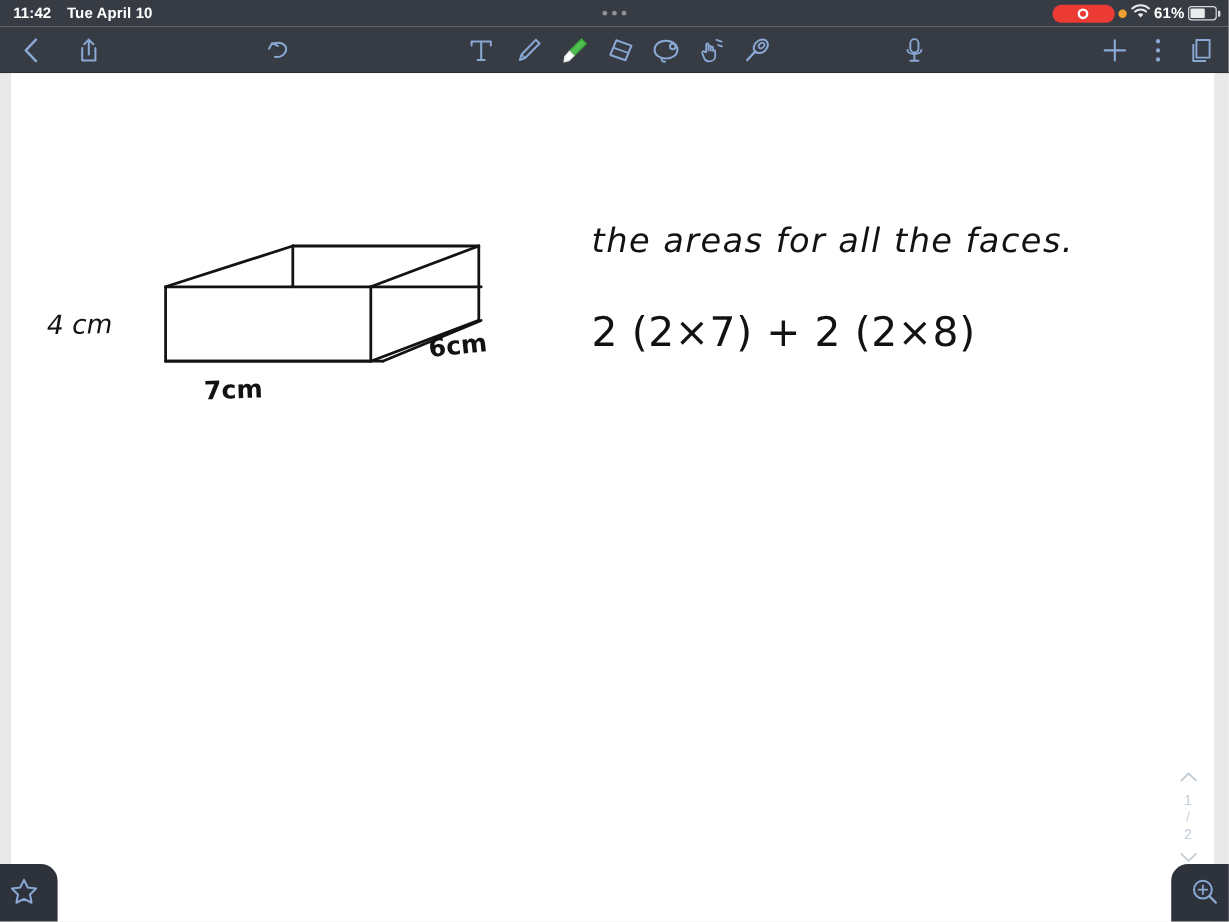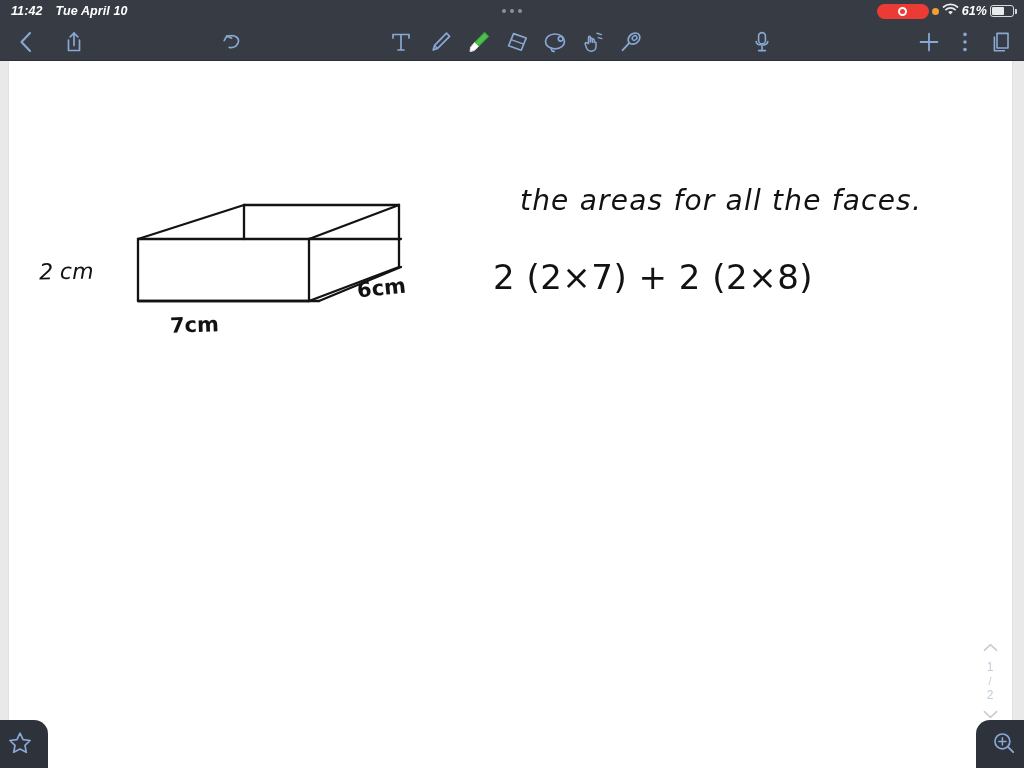--- a/index.html
+++ b/index.html
@@ -12,21 +12,20 @@
   #app { position: relative; width: 1024px; height: 768px; background: #f2f2f2; }
 
   
   .statusbar {
     position: absolute; top: 0; left: 0; width: 1024px; height: 22px;
     background: #373b44;
     display: flex; align-items: center;
     color: #ffffff;
     font-size: 12.5px; font-weight: bold;
     letter-spacing: .1px;
-    font-style: italic;
   }
   .sb-left { display: flex; align-items: center; gap: 13px; padding-left: 11px; }
   .sb-center { position: absolute; left: 0; right: 0; display: flex; justify-content: center; }
   .sb-right { margin-left: auto; display: flex; align-items: center; gap: 3px; padding-right: 10px; }
   .dots-handle { display: flex; gap: 4px; align-items: center; }
   .dots-handle i { width: 4px; height: 4px; border-radius: 50%; background: #8e9197; display: block; }
   .rec-pill {
     width: 52px; height: 15px; border-radius: 8px; background: #ec3a35;
     display: flex; align-items: center; justify-content: center;
   }
@@ -306,28 +305,28 @@
 
           <path d="M390 144 L390 206"></path>
           <path d="M300 240 L390 206"></path>
           <path d="M300 178 L392 178"></path>
 
           <path d="M129 240 L310 240"></path>
           <path d="M310 240 L392 206"></path>
         </g>
       </svg>
 
-      <div class="hw" style="left:30px; top:198px; font-size:22px; font-style:italic; transform:rotate(-1deg);">2 cm</div>
+      <div class="hw" style="left:30px; top:198px; font-size:22px; font-style:italic; transform:rotate(-1deg);">4 cm</div>
 
       <div class="hw" style="left:161px; top:252px; font-size:21px; font-weight:bold; transform:rotate(-2deg);">7cm</div>
 
       <div class="hw" style="left:348px; top:215px; font-size:21px; font-weight:bold; transform:rotate(-6deg);">6cm</div>
 
 
-      <div class="hw" style="left:511px; top:123px; font-size:28px; font-style:italic; letter-spacing:1.2px;">the areas for all the faces.</div>
+      <div class="hw" style="left:484px; top:123px; font-size:28px; font-style:italic; letter-spacing:1.2px;">the areas for all the faces.</div>
 
       <div class="hw" style="left:484px; top:196px; font-size:34px; letter-spacing:0.5px;">2 (2×7) + 2 (2×8)</div>
 
       <div class="pagenav">
         <span class="chev">
           <svg width="15" height="9" viewBox="0 0 15 9">
             <path d="M1.4 7.4 L7.5 1.6 L13.6 7.4" stroke="#c2cdd6" stroke-width="1.5" fill="none" stroke-linecap="round" stroke-linejoin="round"></path>
           </svg>
         </span>
         <span class="num">1</span>

